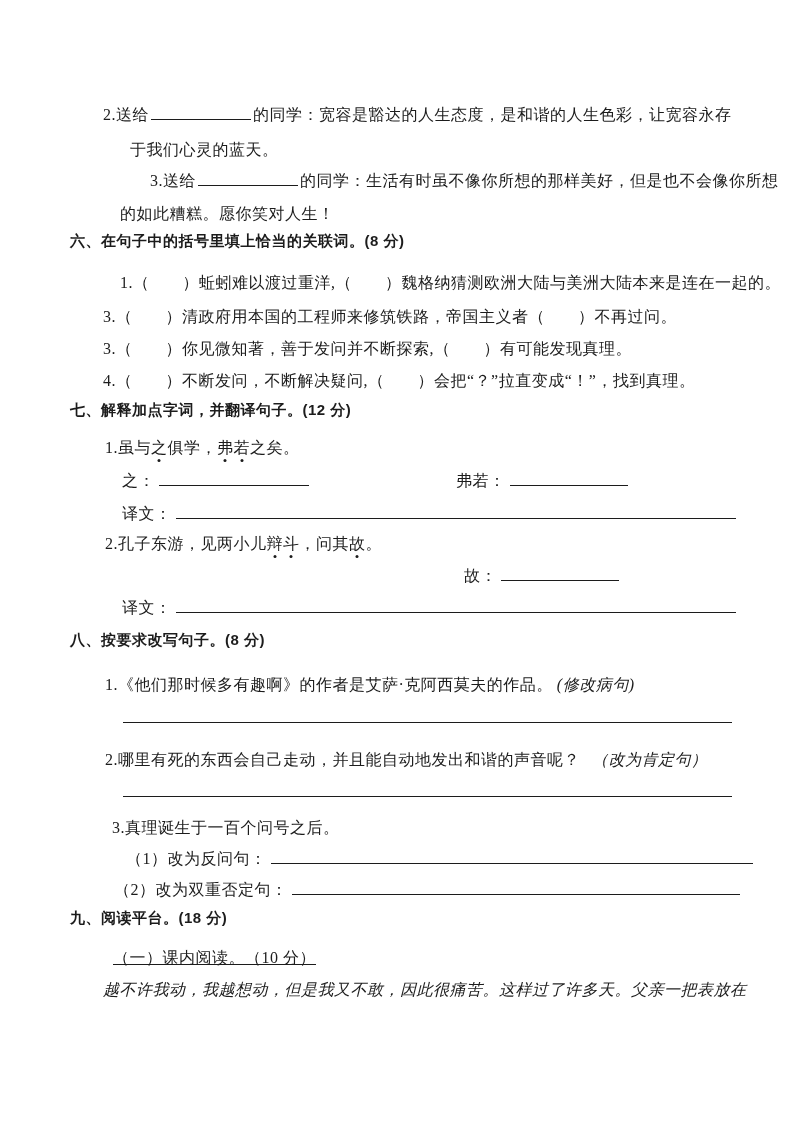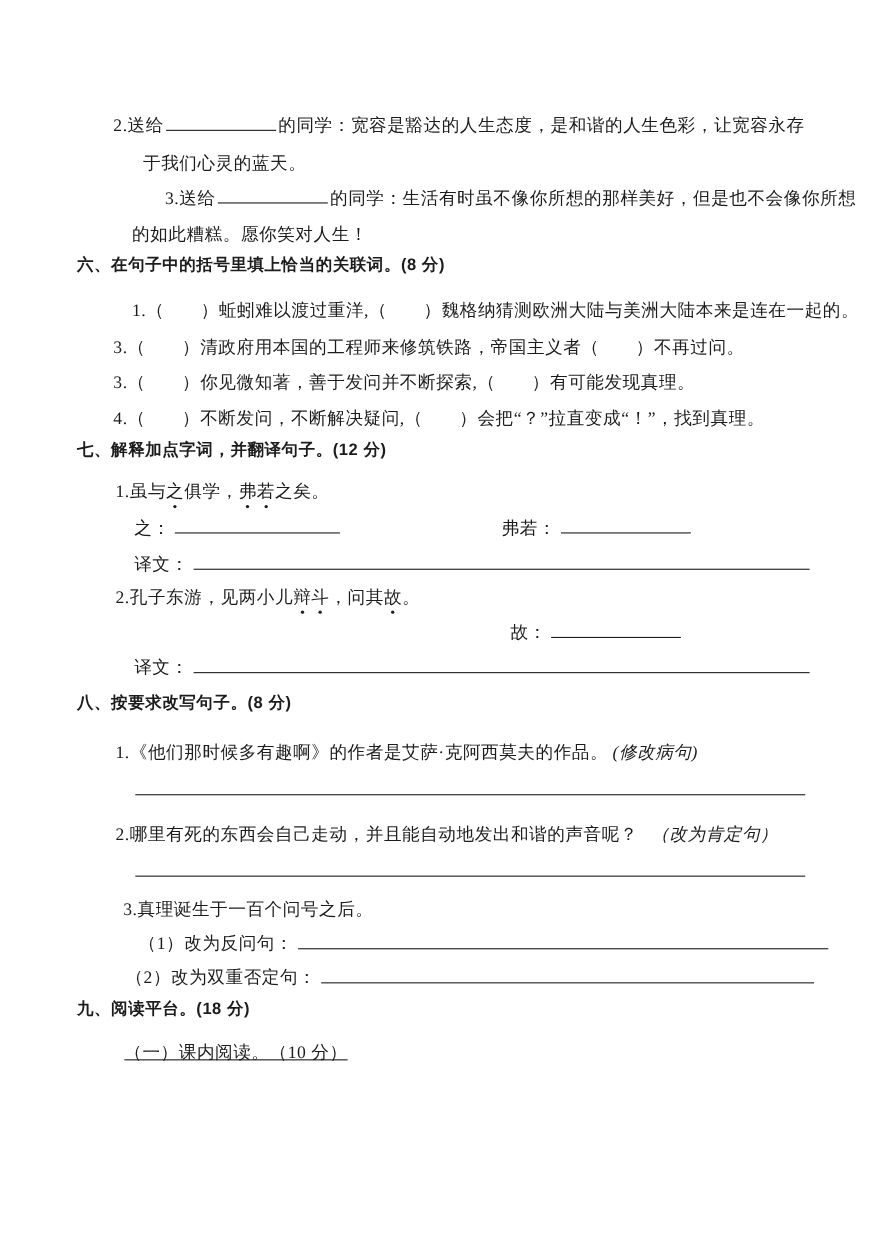--- a/index.html
+++ b/index.html
@@ -115,14 +115,15 @@
   <div class="line" style="top:817px; left:112px;">3.真理诞生于一百个问号之后。</div>
   <div class="line" style="top:848px; left:126px;">
     <span>（1）改为反问句：</span><span class="blank" style="width:482px; margin-left:4px;"></span>
   </div>
   <div class="line" style="top:879px; left:114px;">
     <span>（2）改为双重否定句：</span><span class="blank" style="width:448px; margin-left:4px;"></span>
   </div>
 
   <div class="line sec-title" style="top:907px; left:70px;">九、阅读平台。(18 分)</div>
   <div class="line" style="top:947px; left:113px;text-decoration:underline;">（一）课内阅读。（10 分）</div>
+  <div class="line kai" style="top:979px; left:103px;">越不许我动，我越想动，但是我又不敢，因此很痛苦。这样过了许多天。父亲一把表放在</div>
 
 </div>
 
 </body></html>

